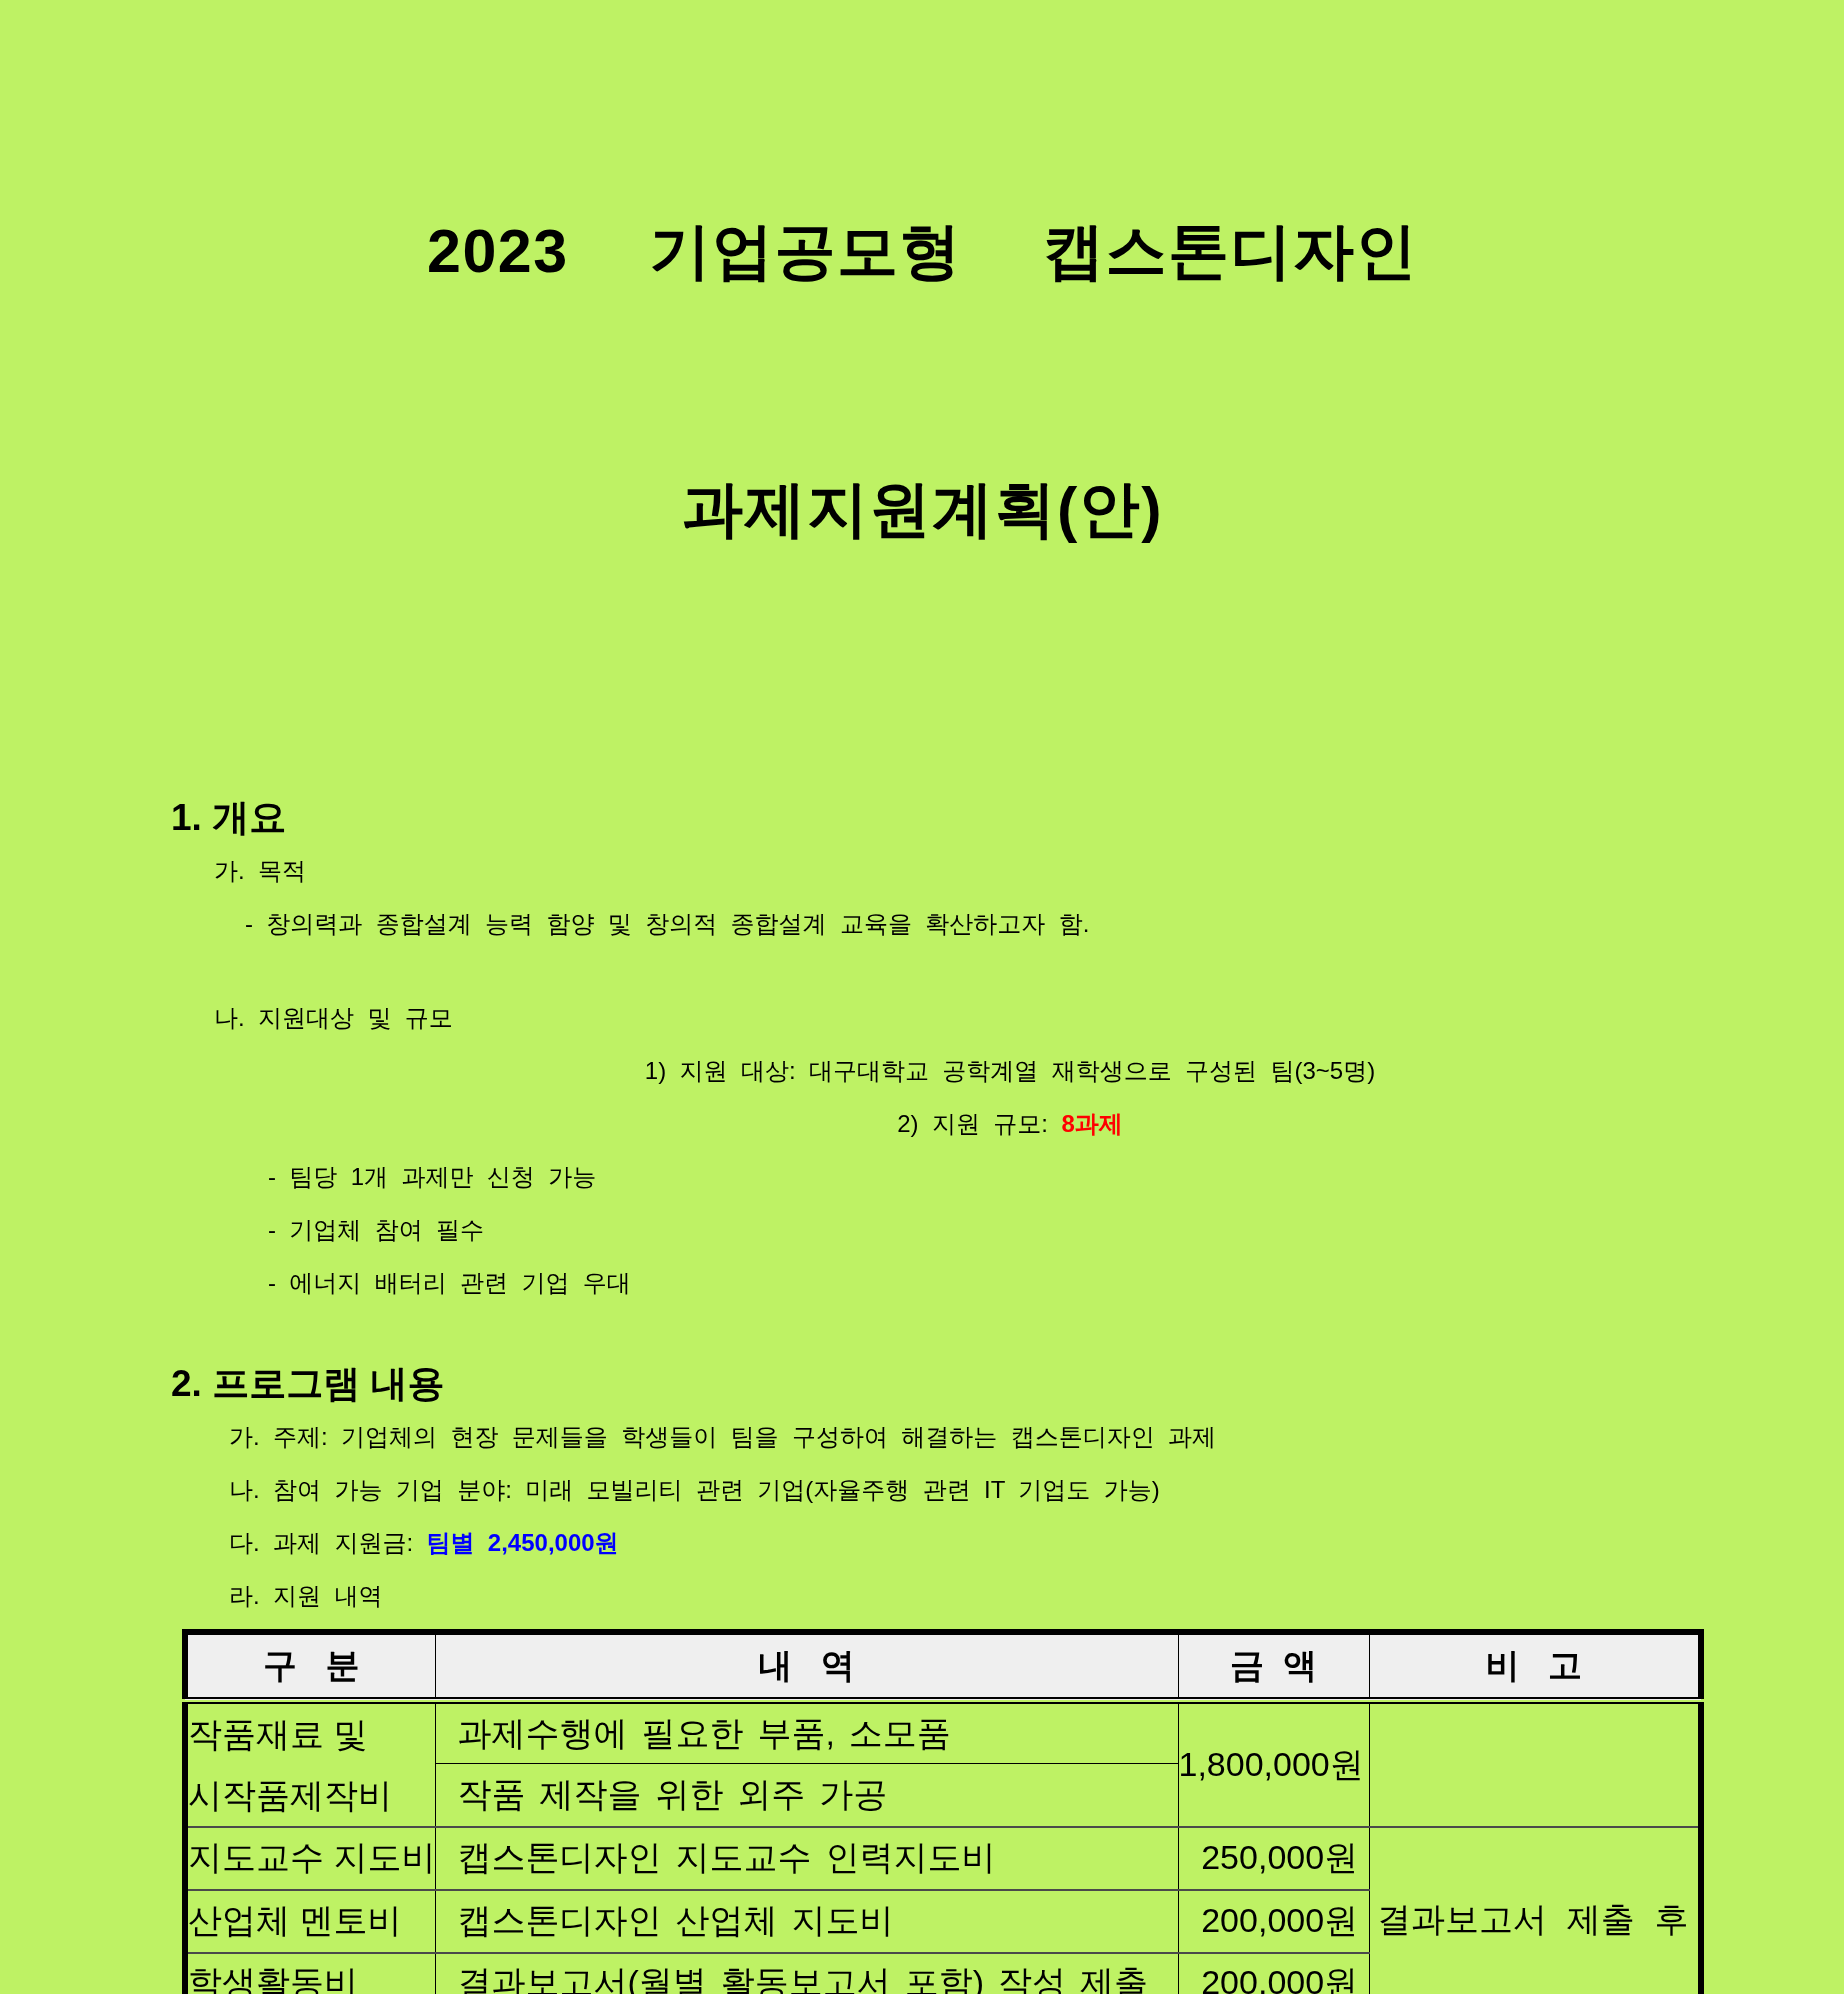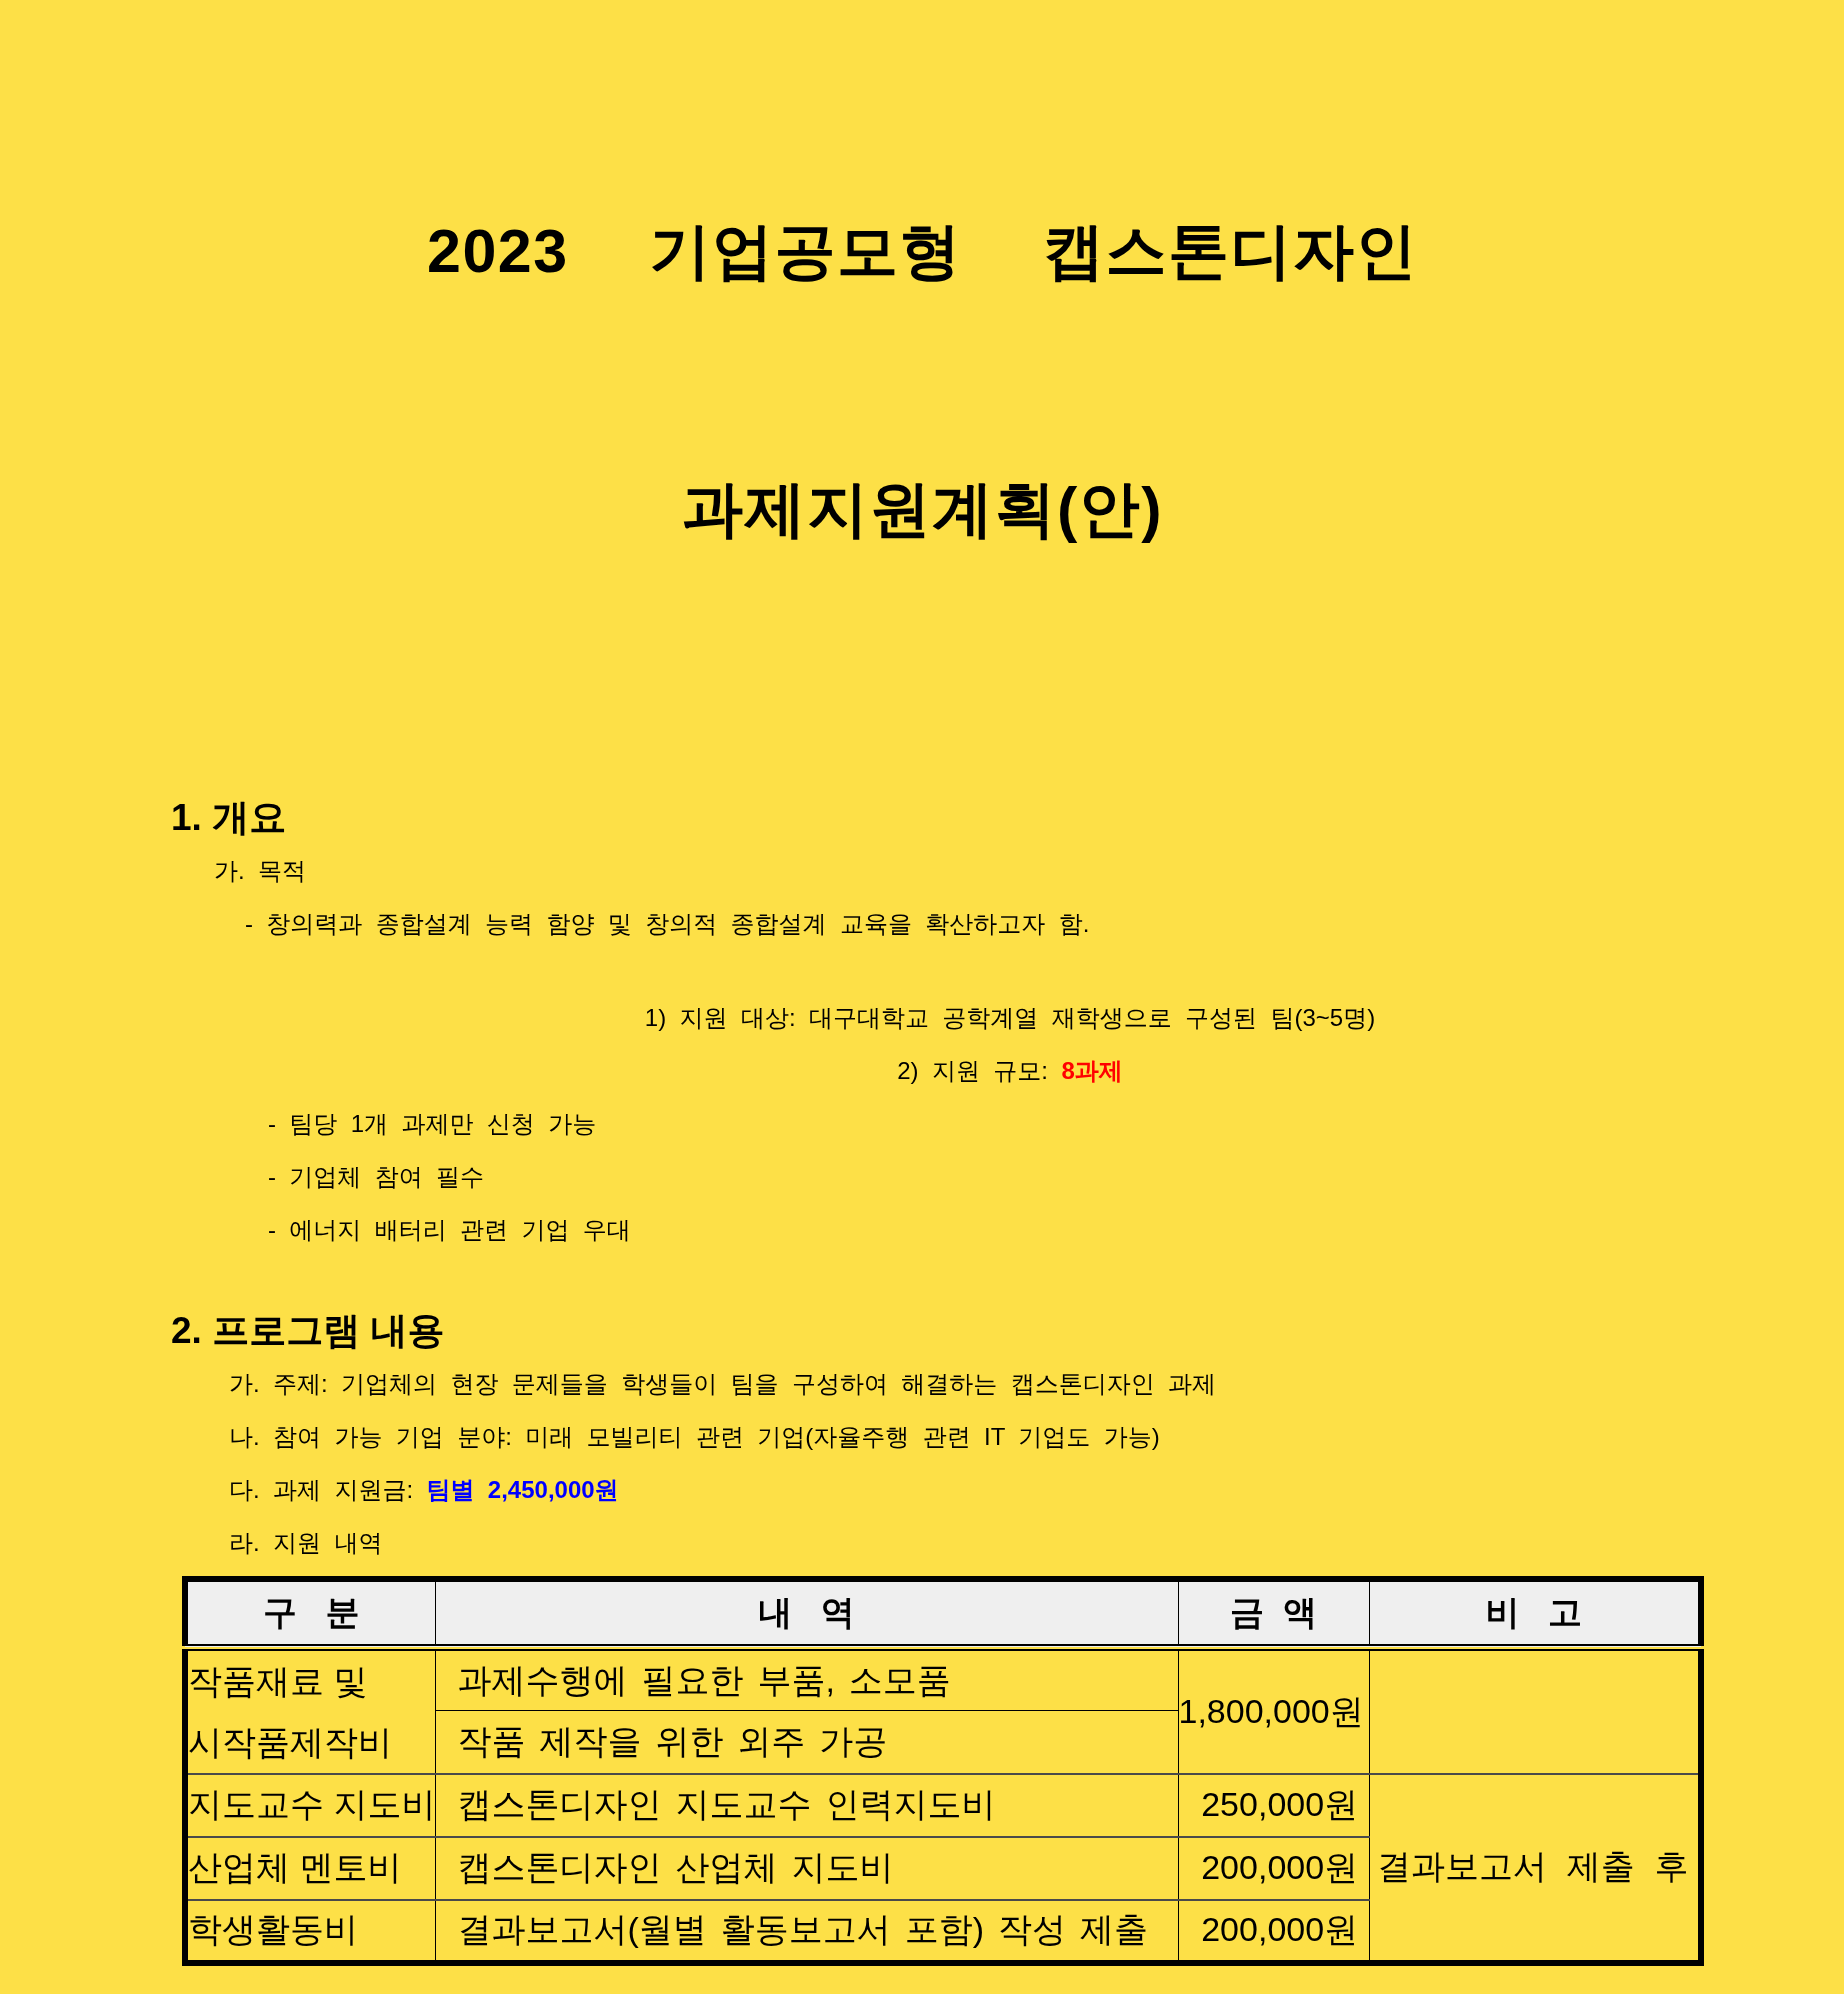--- a/index.html
+++ b/index.html
@@ -1,21 +1,21 @@
 <!DOCTYPE html>
 <html style="font-size:12px"><head>
 <meta charset="utf-8">
 <style>
   * { margin: 0; padding: 0; box-sizing: border-box; }
   html, body { background: #ffffff; }
   .page {
     position: relative;
     width: 1845px;
     height: 1995px;
-    background: #fde047;
+    background: #bef264;
     font-family: "Liberation Sans", "DejaVu Sans", sans-serif;
     color: #000000;
     overflow: hidden;
   }
   .doc-title {
     padding-top: 36px;
     text-align: center;
     font-size: 61px;
     font-weight: bold;
     line-height: 86px;
@@ -93,20 +93,21 @@
     <div>2023  기업공모형  캡스톤디자인</div>
     <div>과제지원계획(안)</div>
   </div>
 
   <div class="content">
 
     <div class="sec-heading mt-s1">1. 개요</div>
     <div class="ln ind1">가. 목적</div>
     <div class="ln ind2">- 창의력과 종합설계 능력 함양 및 창의적 종합설계 교육을 확산하고자 함.</div>
     <div class="gap-small"></div>
+    <div class="ln ind1">나. 지원대상 및 규모</div>
     <div class="ln ind1b">1) 지원 대상: 대구대학교 공학계열 재학생으로 구성된 팀(3~5명)</div>
     <div class="ln ind1b"><span>2) 지원 규모: </span><span class="red">8과제</span></div>
     <div class="ln ind3">- 팀당 1개 과제만 신청 가능</div>
     <div class="ln ind3">- 기업체 참여 필수</div>
     <div class="ln ind3">- 에너지 배터리 관련 기업 우대</div>
 
     <div class="sec-heading mt-s2">2. 프로그램 내용</div>
     <div class="ln ind-s2">가. 주제: 기업체의 현장 문제들을 학생들이 팀을 구성하여 해결하는 캡스톤디자인 과제</div>
     <div class="ln ind-s2">나. 참여 가능 기업 분야: 미래 모빌리티 관련 기업(자율주행 관련 IT 기업도 가능)</div>
     <div class="ln ind-s2"><span>다. 과제 지원금: </span><span class="blue">팀별 2,450,000원</span></div>

